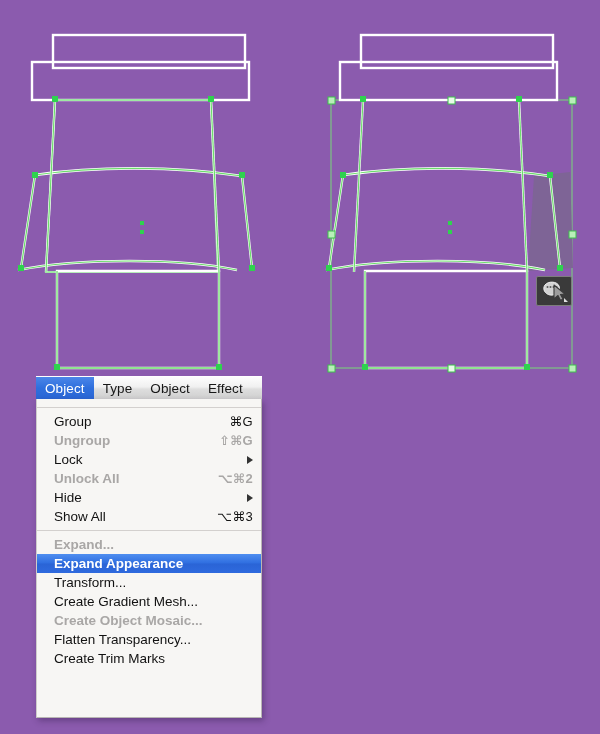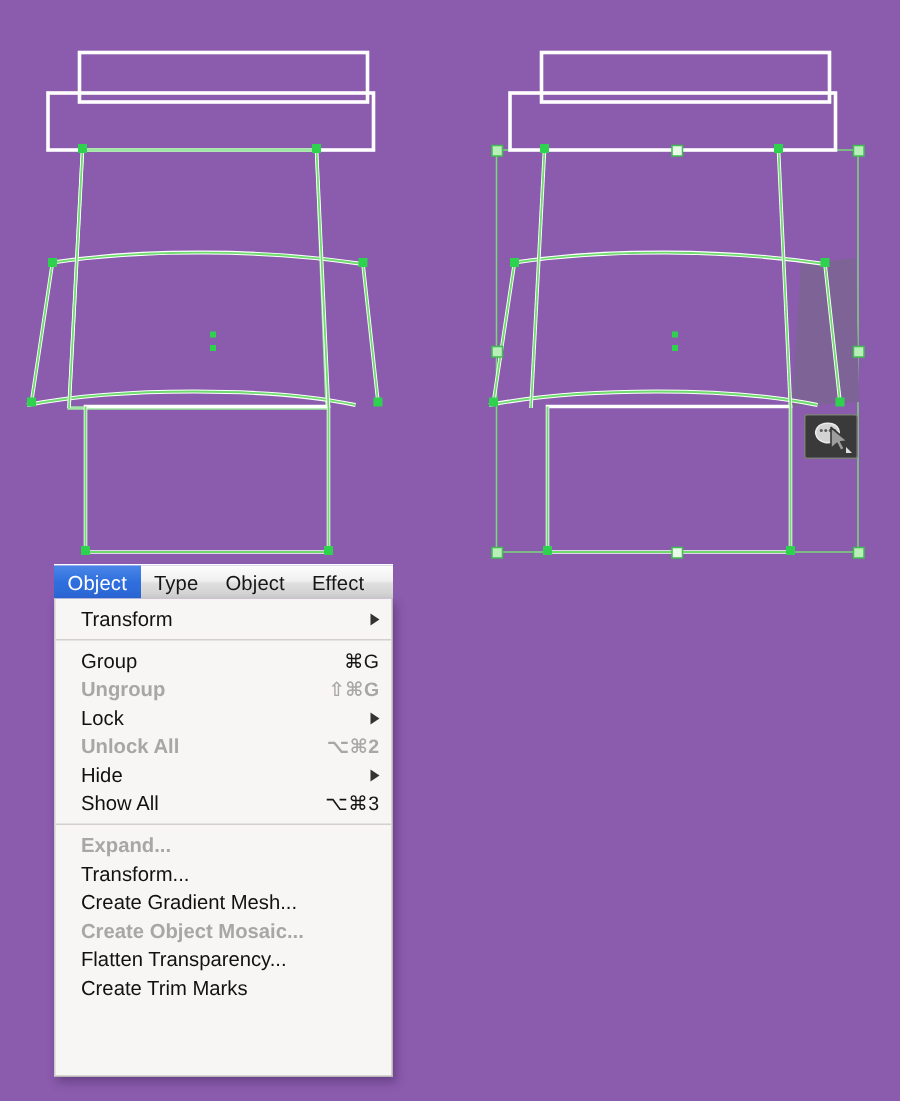--- a/index.html
+++ b/index.html
@@ -183,24 +183,20 @@
   </div>
 
   <div class="menubar" id="menubar">
       <div class="mi active">Object</div>
       <div class="mi">Type</div>
       <div class="mi">Object</div>
       <div class="mi">Effect</div>
     </div>
 
   <div class="menupanel" id="menupanel">
-      <div class="row">
-        <span class="lbl">Transform</span>
-        <span class="arrow"></span>
-      </div>
       <div class="sep"></div>
       <div class="row">
         <span class="lbl">Group</span>
         <span class="sc">⌘G</span>
       </div>
       <div class="row disabled">
         <span class="lbl">Ungroup</span>
         <span class="sc">⇧⌘G</span>
       </div>
       <div class="row">
@@ -216,20 +212,23 @@
         <span class="arrow"></span>
       </div>
       <div class="row">
         <span class="lbl">Show All</span>
         <span class="sc">⌥⌘3</span>
       </div>
       <div class="sep"></div>
       <div class="row disabled">
         <span class="lbl">Expand...</span>
       </div>
+      <div class="row sel">
+        <span class="lbl">Expand Appearance</span>
+      </div>
       <div class="row">
         <span class="lbl">Transform...</span>
       </div>
       <div class="row">
         <span class="lbl">Create Gradient Mesh...</span>
       </div>
       <div class="row disabled">
         <span class="lbl">Create Object Mosaic...</span>
       </div>
       <div class="row">

